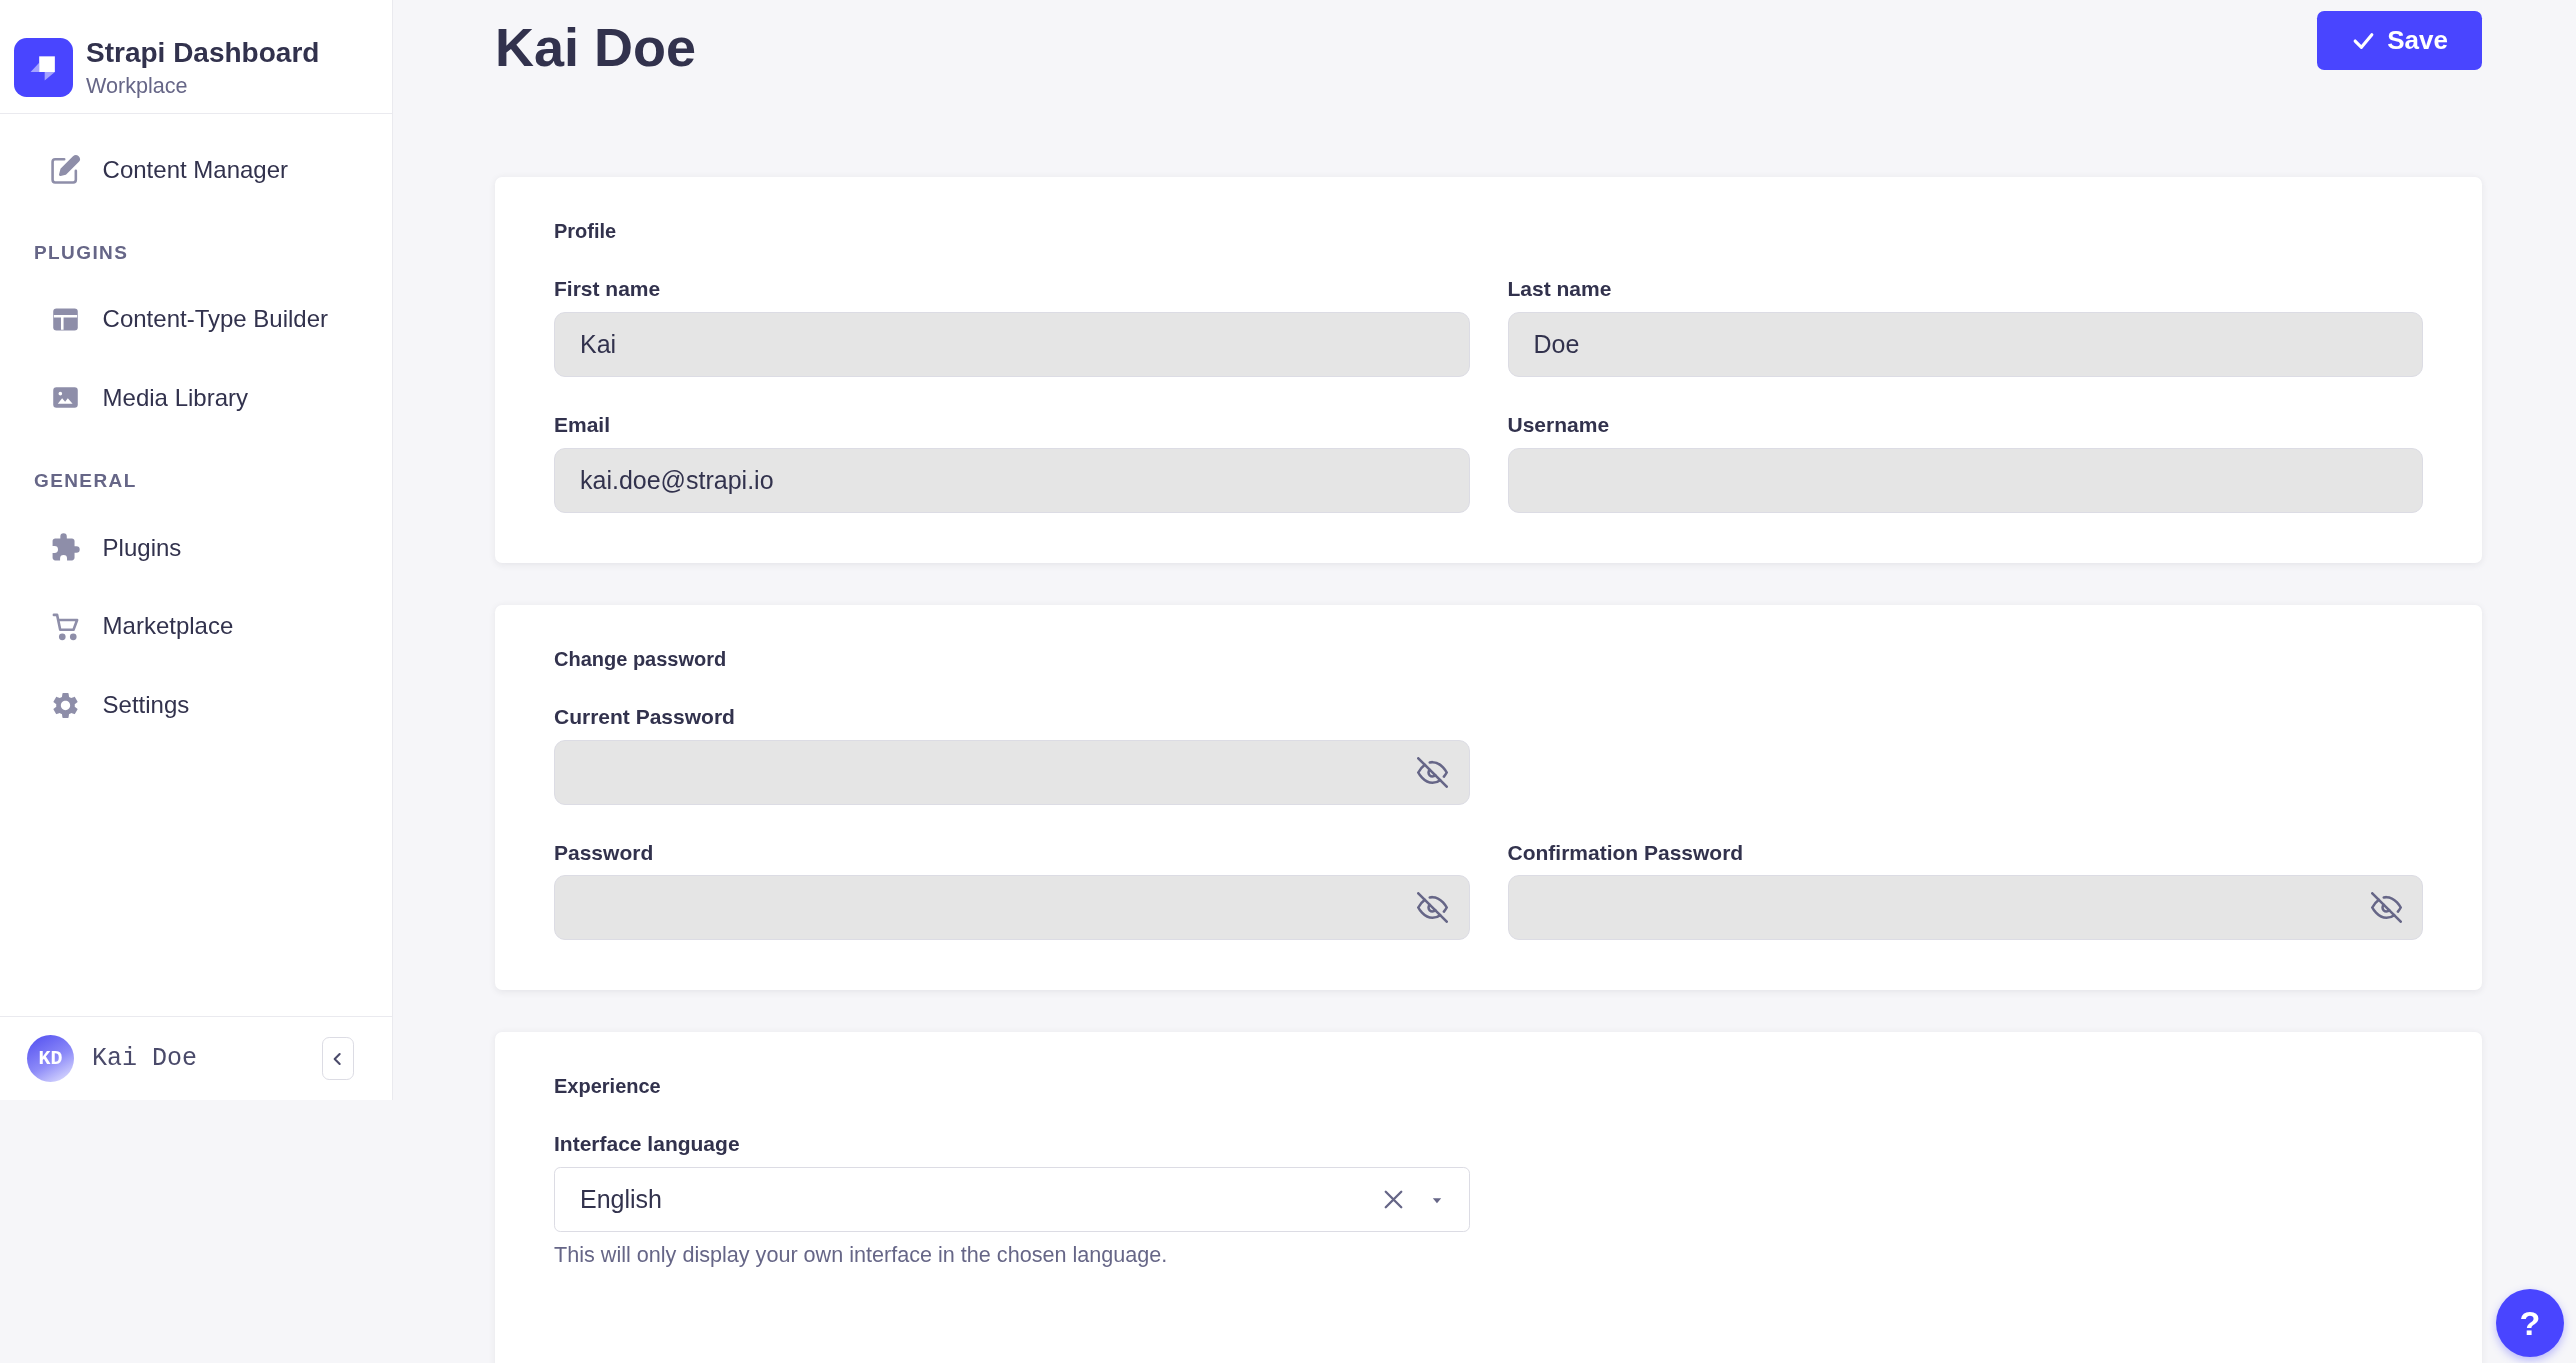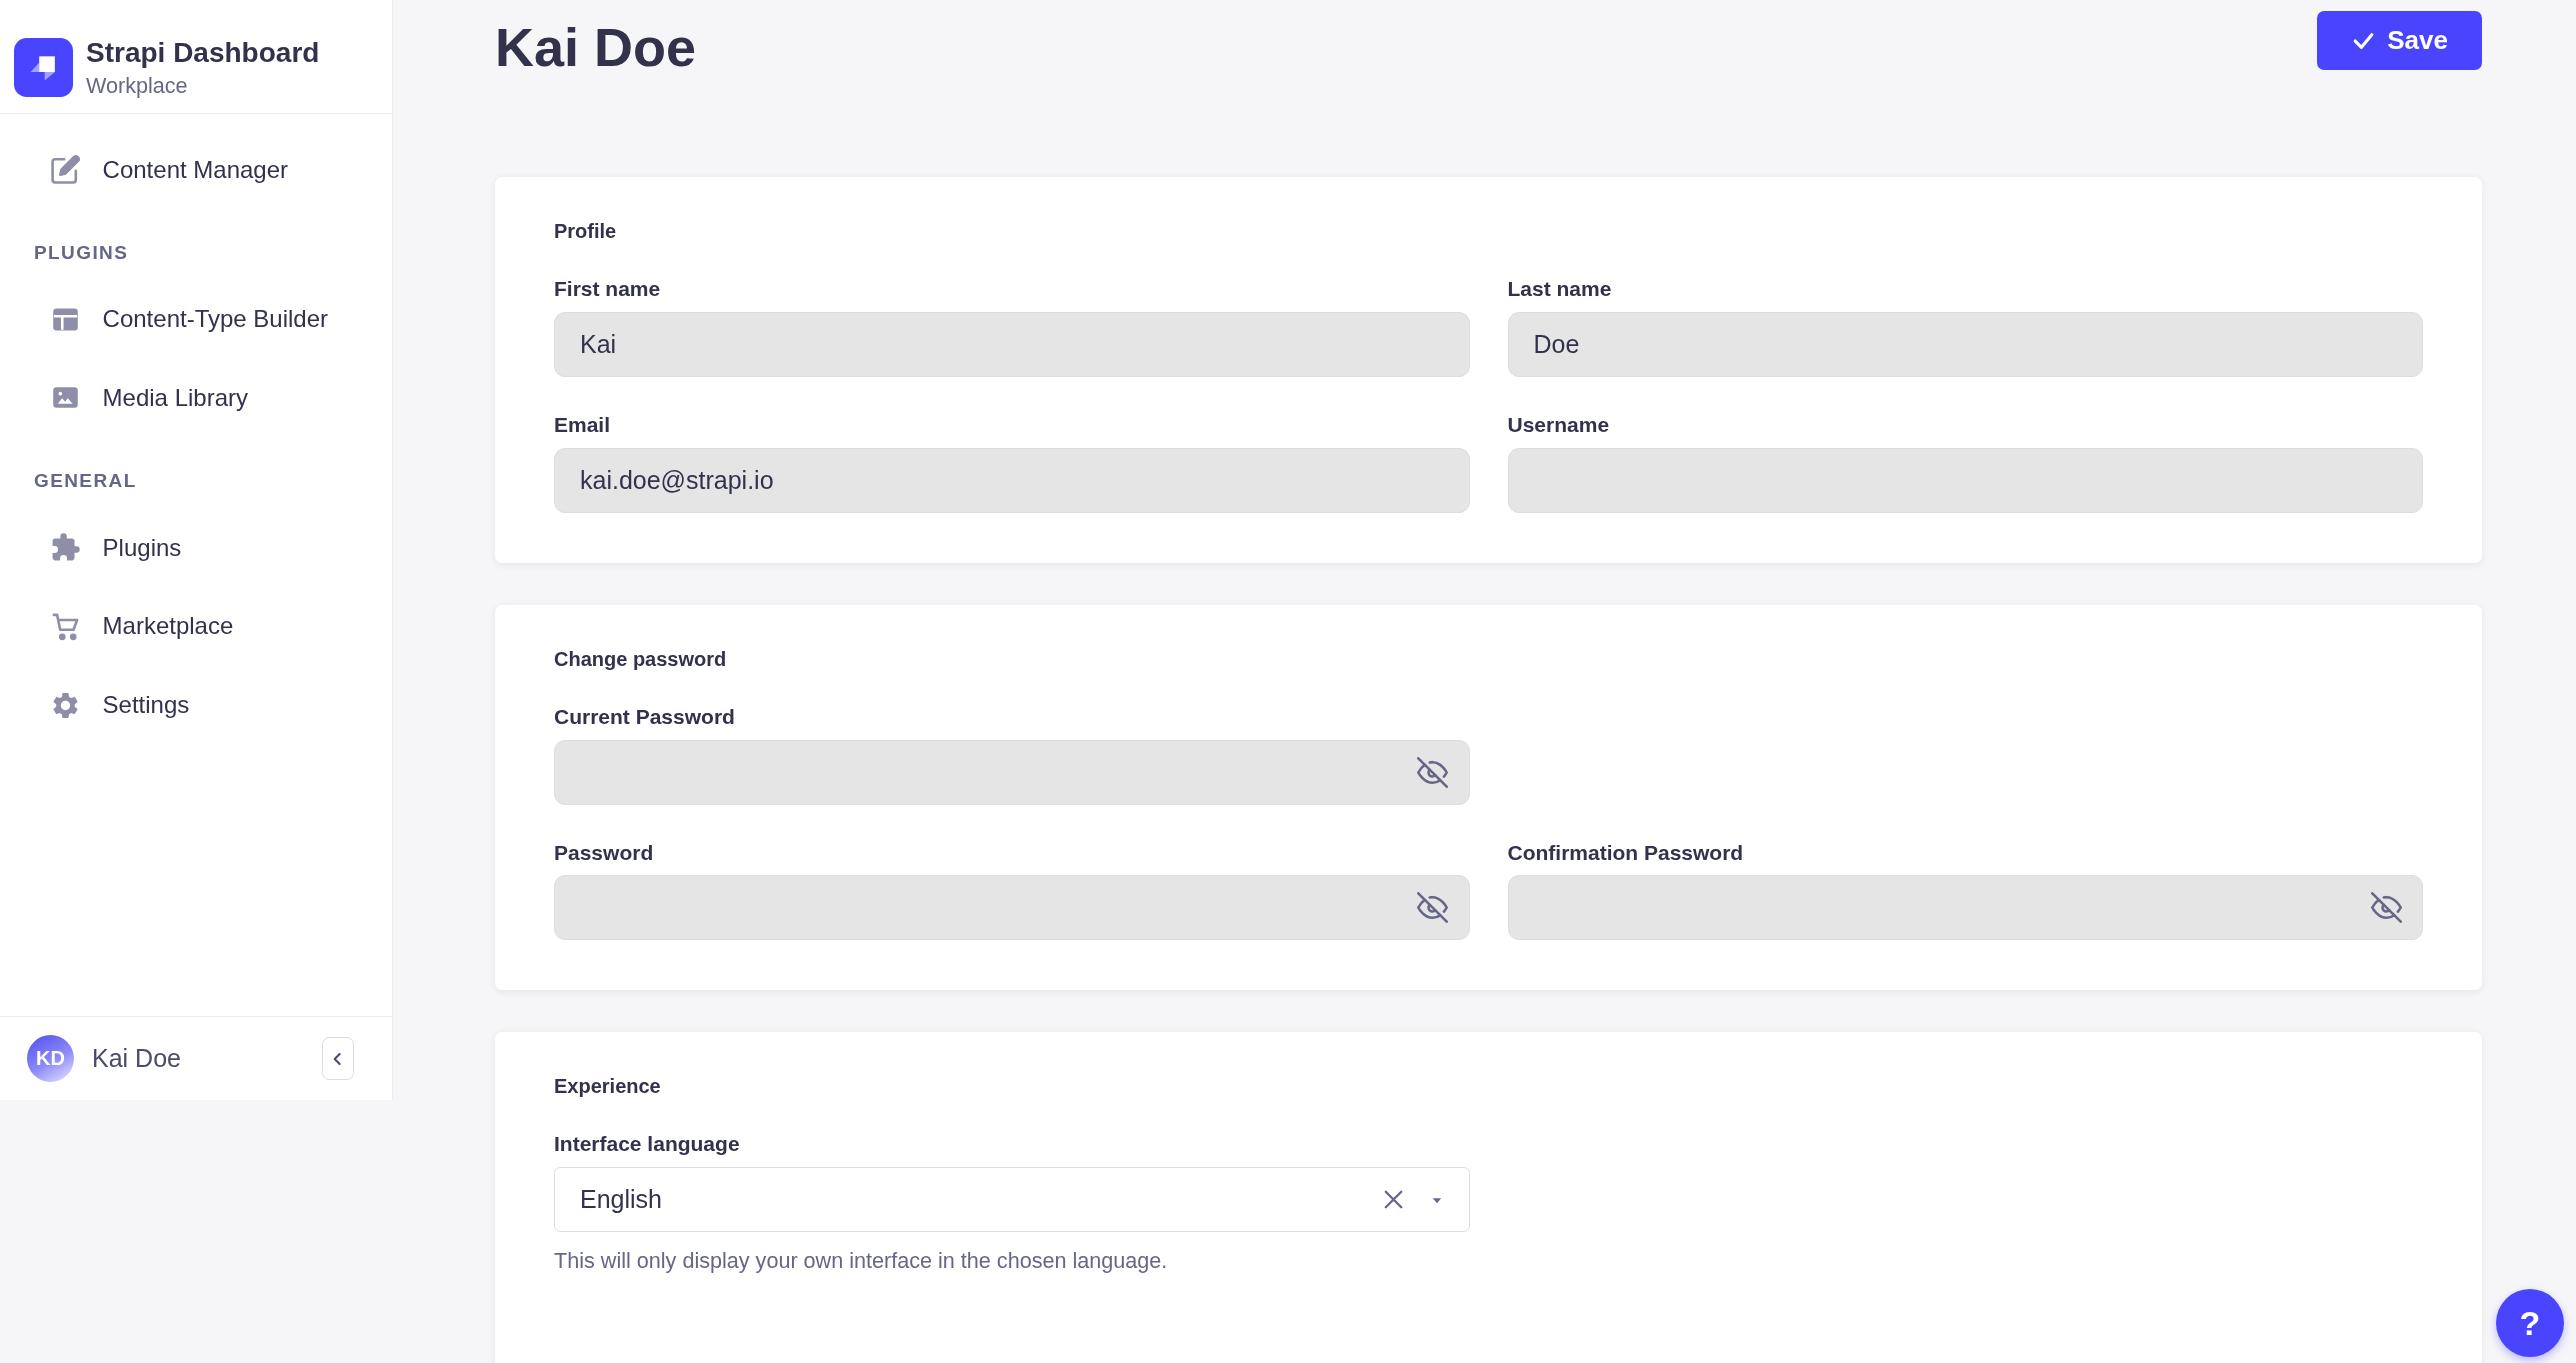--- a/index.html
+++ b/index.html
@@ -31,21 +31,21 @@
   }
   .nav-item + .nav-item { margin-top:10.8px; }
   .nav-item .nicon { width:31px; height:31px; color:#8e8ea9; display:flex; }
   .nav-item .nicon svg { width:31px; height:31px; }
   .nav-section {
     font-size:19px; font-weight:700; letter-spacing:1.4px; color:#666687;
     padding-left:34px; margin:38px 0 21.6px 0;
   }
   .sidebar-footer {
     position:absolute; left:0; right:0; bottom:0; height:84px;
-    border-top:0.9px solid #eaeaef; display:flex; align-items:center; padding:0 38px 0 27px;
+    border-top:0.9px solid #eaeaef; display:flex; align-items:center; padding:0 38px 0 27px;font-family:Liberation Mono, monospace;
   }
   .avatar {
     width:47px; height:47px; border-radius:50%;
     background:linear-gradient(150deg,#4f4cf0 0%,#8d8bf8 55%,#e9e9ff 100%);
     color:#fff; font-size:20px; font-weight:700;
     display:flex; align-items:center; justify-content:center; flex:0 0 47px;
   }
   .user-name { margin-left:18px; font-size:25px; color:#4a4a6a; }
   .collapse-btn {
     margin-left:auto; width:32px; height:43px; border:0.9px solid #dcdce4; border-radius:7.2px;
@@ -84,21 +84,21 @@
   .eye-btn svg { width:31px; height:31px; }
   .select {
     height:65px; border:0.9px solid #dcdce4; border-radius:6.3px; background:#fff;
     display:flex; align-items:center; padding:0 21.6px 0 25px; cursor:pointer;
   }
   .select-value { flex:1; font-size:25px; color:#32324d; }
   .clear-btn { background:none; border:none; cursor:pointer; color:#666687; width:31px; height:31px; padding:0; display:flex; }
   .clear-btn svg { width:31px; height:31px; }
   .caret { color:#666687; margin-left:18px; display:flex; }
   .caret svg { width:20px; height:20px; }
-  .hint { font-size:21.6px; color:#666687; margin-top:16px; }
+  .hint { font-size:21.6px; color:#666687; margin-top:10px; }
   .experience-card { padding-bottom:144px; }
   .help-btn {
     position:fixed; left:2496px; top:1289px; width:68px; height:68px; border-radius:50%;
     background:#4945ff; color:#fff; border:none; cursor:pointer;
     font-size:34px; font-weight:700; font-family:inherit;
     display:flex; align-items:center; justify-content:center;
     box-shadow:0 3.6px 9px rgba(73,69,255,0.35);
   }
 </style>
 </head>

